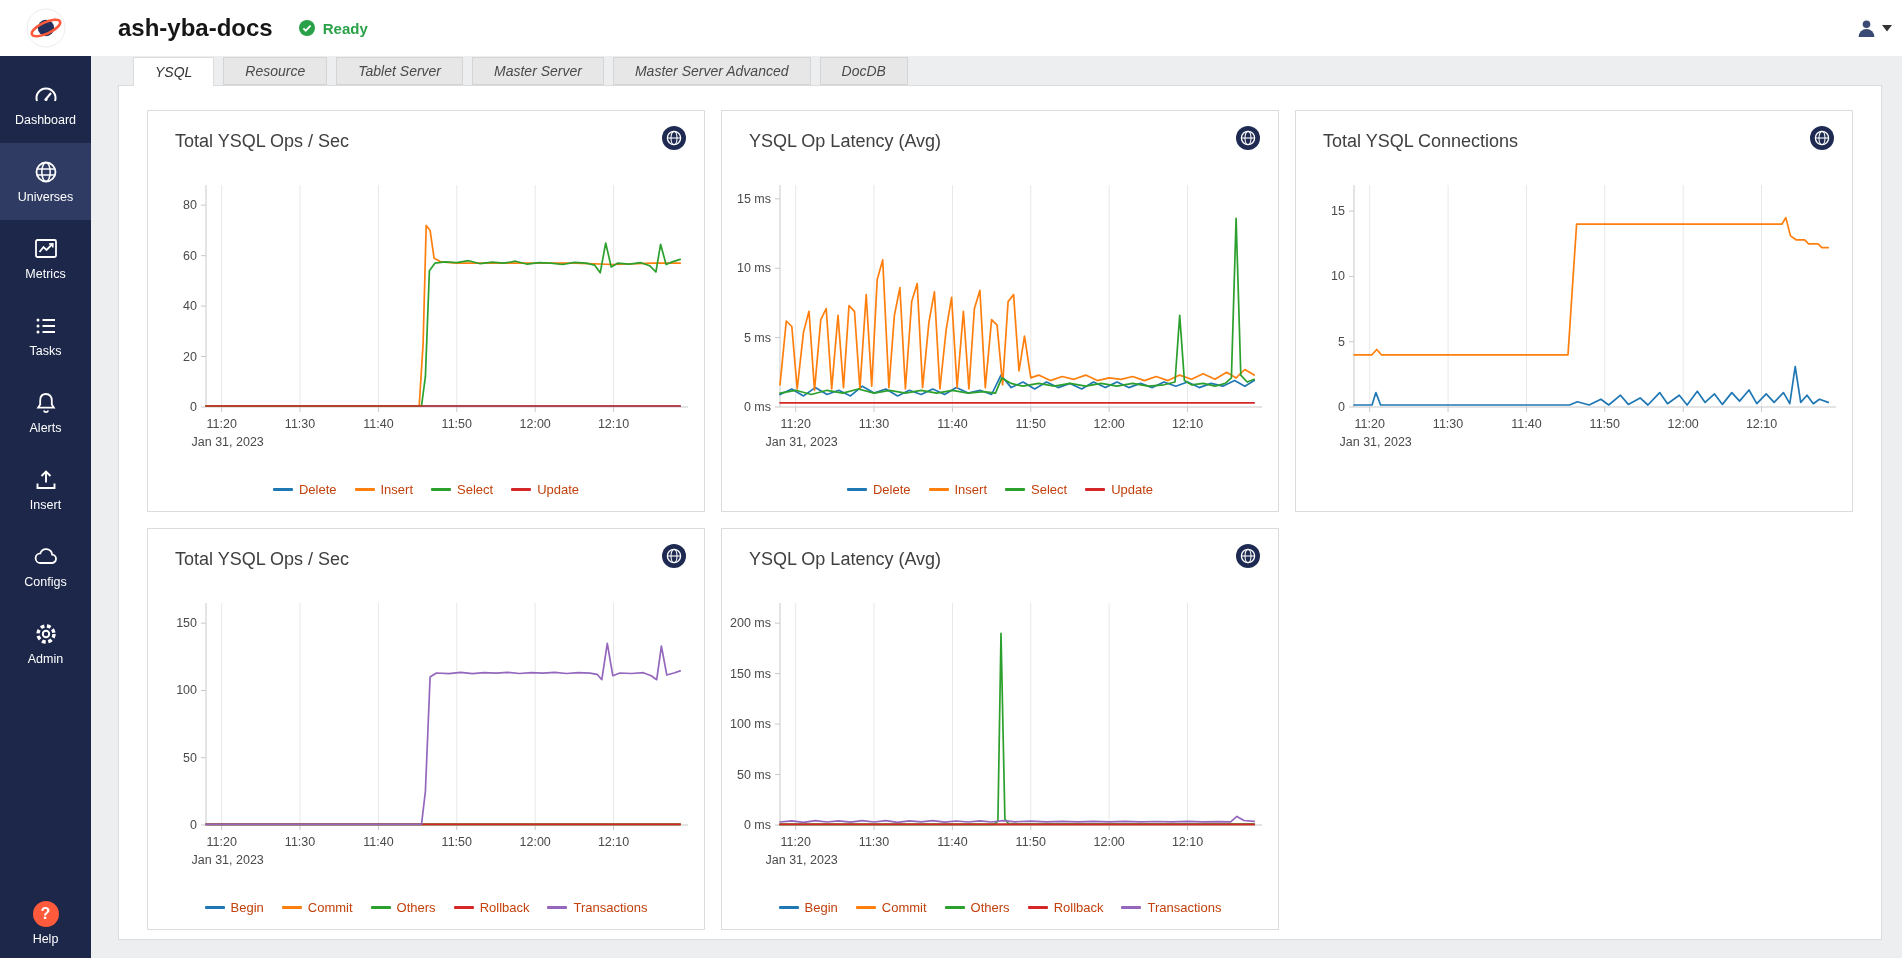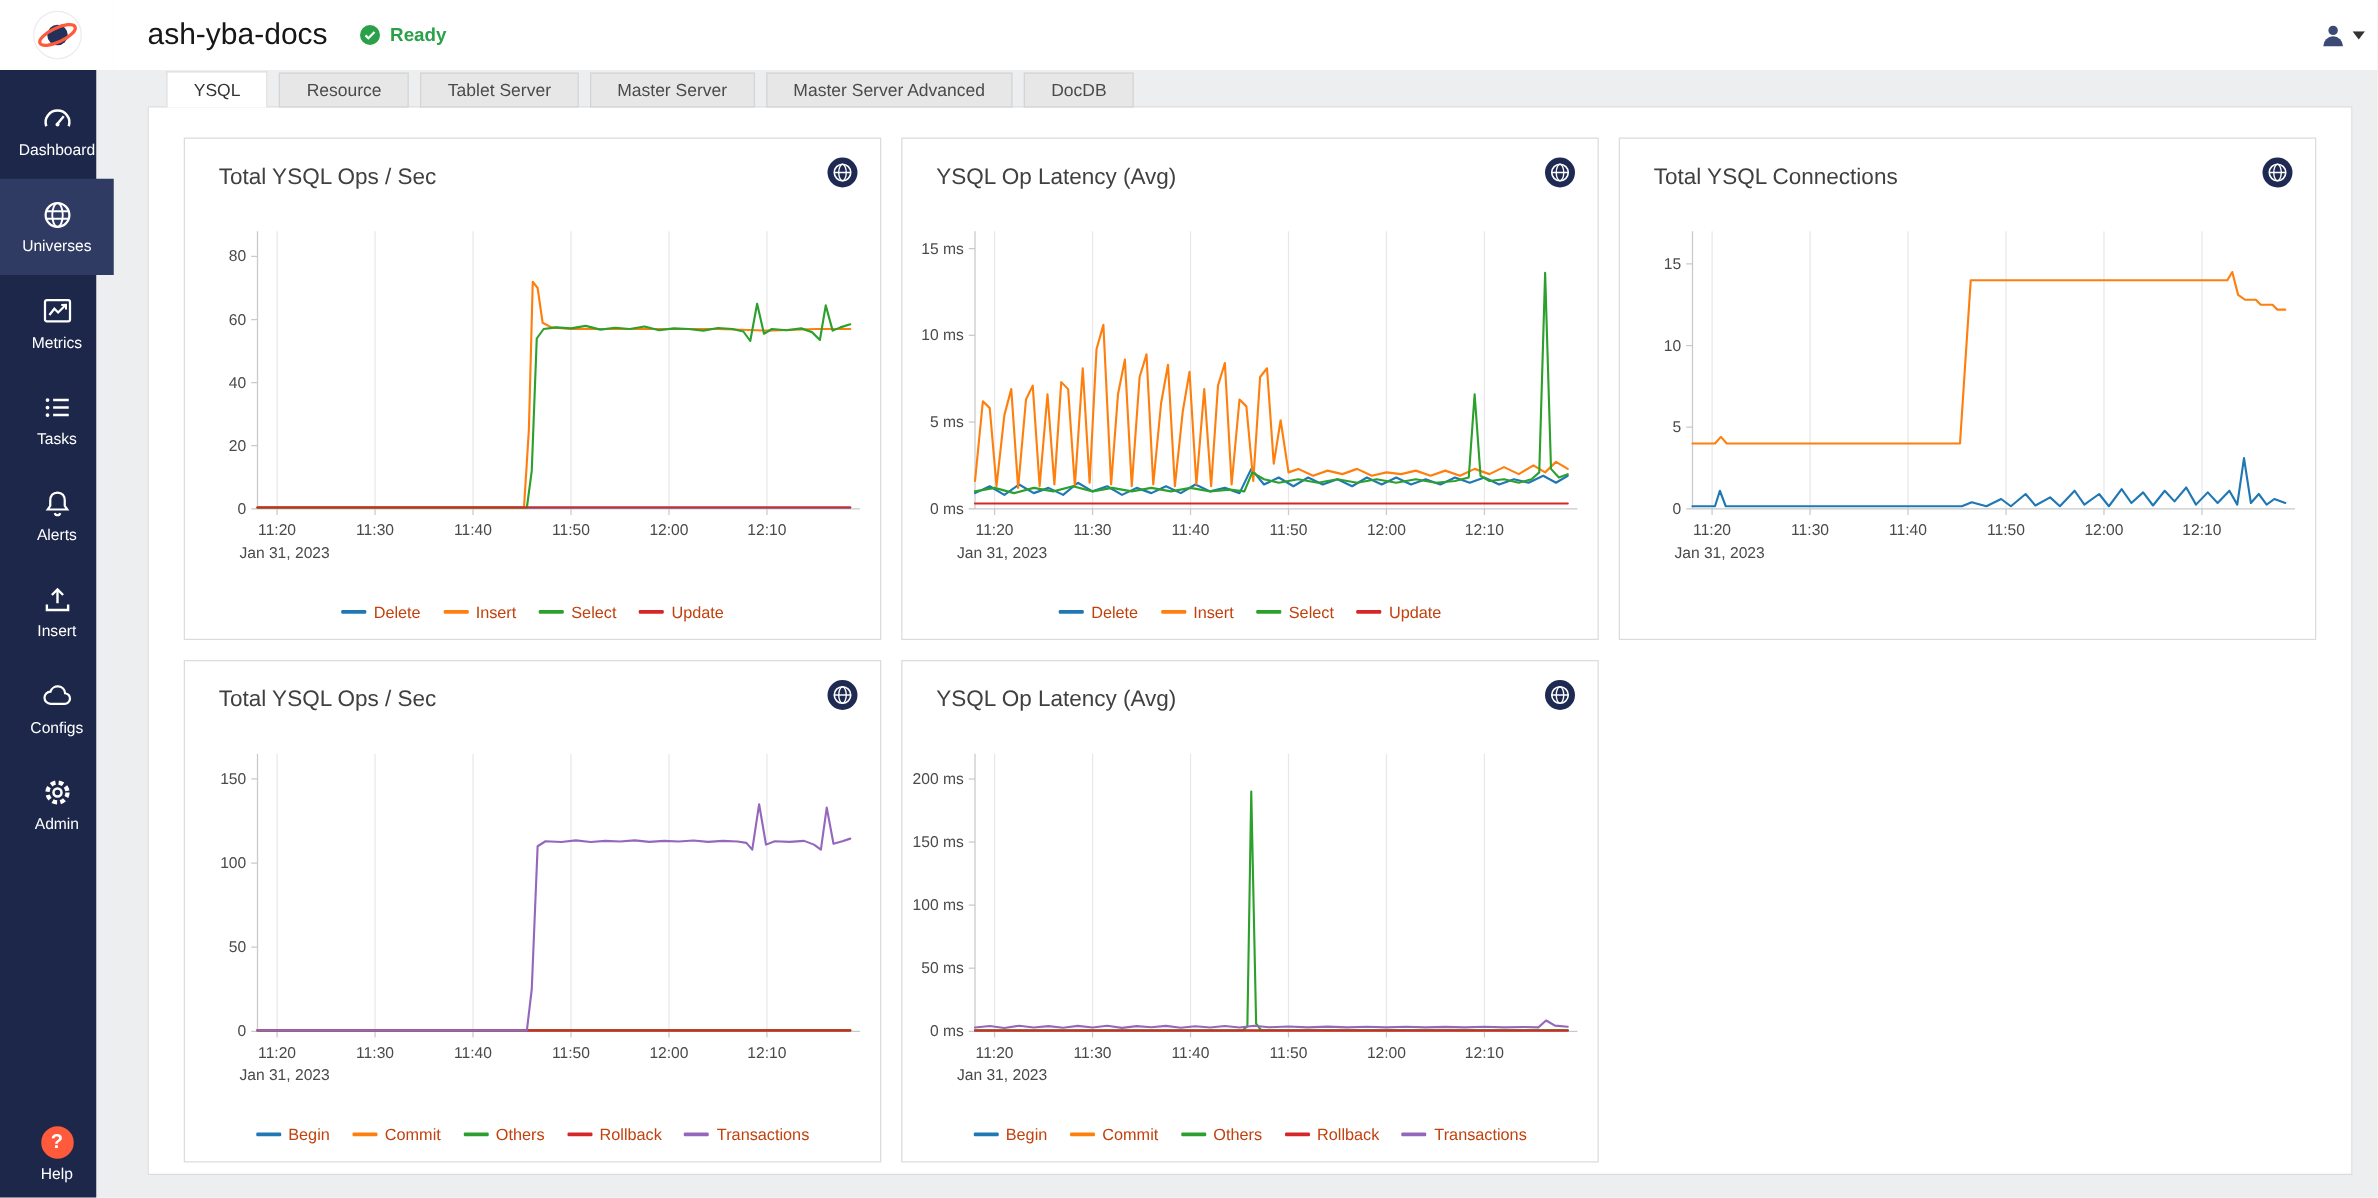--- a/index.html
+++ b/index.html
@@ -1,39 +1,39 @@
 <!DOCTYPE html>
 <html><head>
 <meta charset="utf-8">
 <style>
   html,body{margin:0;padding:0;width:1902px;height:958px;overflow:hidden;
     font-family:"Liberation Sans",sans-serif;background:#eceef0;}
   *{box-sizing:border-box;}
 
   
-  .sidebar{position:absolute;left:0;top:0;width:77px;height:958px;background:#1c274a;z-index:5;}
+  .sidebar{position:absolute;left:0;top:0;width:91px;height:958px;background:#1c274a;z-index:5;}
   .logo-box{width:91px;height:56px;background:#ffffff;display:flex;align-items:center;justify-content:center;cursor:pointer;}
   .nav{position:absolute;top:66px;left:0;width:91px;}
   .nav-item{width:91px;height:77px;display:flex;flex-direction:column;align-items:center;justify-content:center;color:#fff;cursor:pointer;}
   .nav-item.active{background:#2f3b62;}
   .nav-item .lbl{font-size:12.5px;margin-top:5px;color:#fff;}
   .nav-item svg{display:block;}
   .help-item{position:absolute;bottom:12px;left:0;width:91px;display:flex;flex-direction:column;align-items:center;color:#fff;cursor:pointer;}
   .help-circle{width:26px;height:26px;border-radius:50%;background:#ff5a3c;color:#fff;font-weight:bold;font-size:16px;display:flex;align-items:center;justify-content:center;}
   .help-item .lbl{font-size:12.5px;margin-top:5px;}
 
   
   .header{position:absolute;left:91px;top:0;width:1811px;height:56px;background:#ffffff;display:flex;align-items:center;z-index:4;}
-  .page-title{font-size:24px;font-weight:400;color:#161616;margin-left:27px;}
+  .page-title{font-size:24px;font-weight:700;color:#161616;margin-left:27px;}
   .ready-badge{display:flex;align-items:center;gap:8px;margin-left:26px;}
   .ready-badge .txt{color:#2aa148;font-weight:700;font-size:15px;}
   .user-area{position:absolute;right:10px;top:0;height:56px;display:flex;align-items:center;gap:5px;cursor:pointer;}
 
   
-  .tabs{position:absolute;left:133px;top:57px;display:flex;gap:9px;z-index:6;align-items:center;height:29px;}
+  .tabs{position:absolute;left:133px;top:57px;display:flex;gap:9px;z-index:6;align-items:flex-start;height:29px;font-style:italic;}
   .tab{height:28px;padding:0 21px;display:flex;align-items:center;font-size:14px;color:#4a4a4a;
     background:#e7e7e7;border:1px solid #d4d4d4;cursor:pointer;white-space:nowrap;}
   .tab.active{height:29px;background:#ffffff;border:1px solid #dcdcdc;border-bottom:none;color:#333;}
 
   
   .panel{position:absolute;left:118px;top:85px;width:1764px;height:855px;background:#ffffff;border:1px solid #dcdcdc;z-index:2;}
   .charts{position:absolute;left:28px;top:24px;width:1708px;display:flex;flex-wrap:wrap;gap:16px;}
 
   .chart-card{position:relative;width:558px;height:402px;background:#fff;border:1px solid #dcdcdc;}
   .chart-title{position:absolute;left:27px;top:20px;font-size:18px;color:#404040;}

